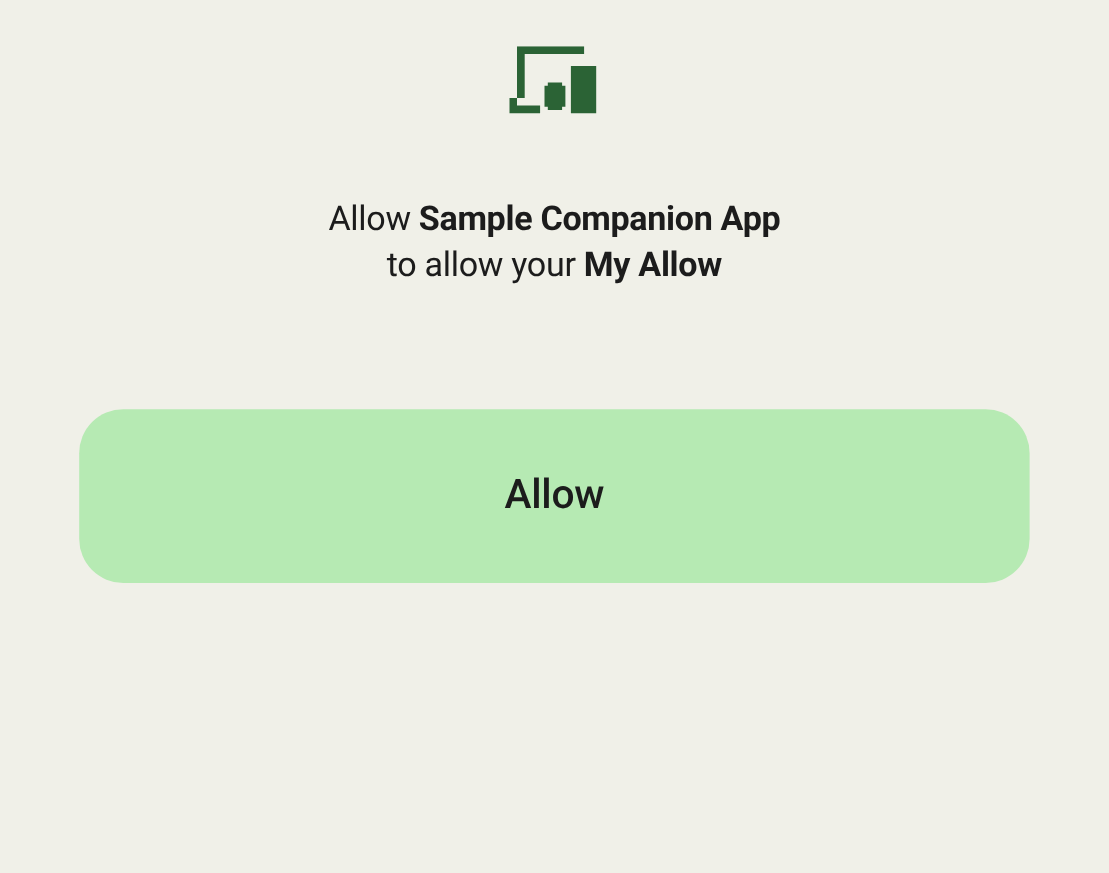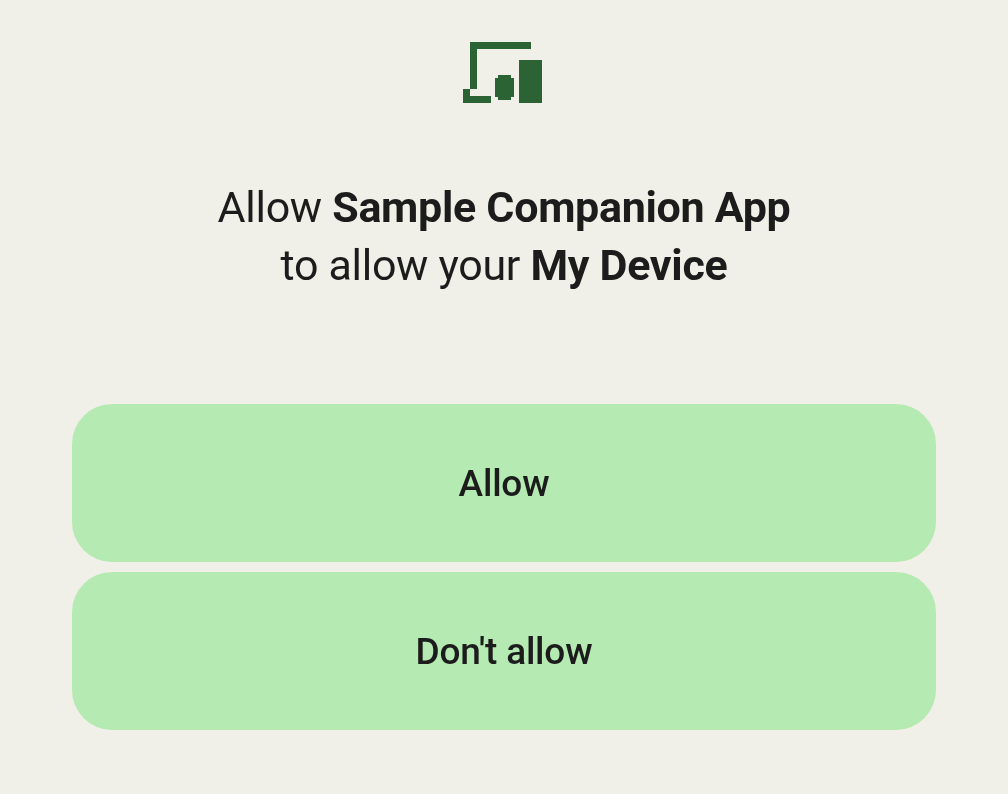--- a/index.html
+++ b/index.html
@@ -19,21 +19,21 @@
     }
     .icon-container {
       margin-bottom: 70px;
     }
     .title-container {
       text-align: center;
       margin-bottom: 110px;
       padding: 0 40px;
     }
     .title-text {
-      font-size: 43px;
+      font-size: 31px;
       line-height: 1.35;
       color: #1c1c1c;
       font-weight: 400;
       letter-spacing: -0.3px;
     }
     .title-text .bold {
       font-weight: 700;
     }
     .buttons-container {
       width: 100%;
@@ -65,20 +65,19 @@
     <path d="M 7 0 L 68 0 L 68 7 L 14 7 L 14 47 L 7 47 L 7 54 L 28 54 L 28 61 L 0 61 L 0 47 L 7 47 L 7 0 Z" fill="#2b6335"></path>
 
     <path d="M 56 18 L 79 18 L 79 61 L 56 61 L 56 18 Z M 63 25 L 72 25 L 72 54 L 63 54 L 63 25 Z" fill="#2b6335"></path>
 
     <path d="M 35 33 L 48 33 L 48 36 L 51 36 L 51 55 L 48 55 L 48 58 L 35 58 L 35 55 L 32 55 L 32 36 L 35 36 L 35 33 Z M 38 41 L 45 41 L 45 50 L 38 50 L 38 41 Z" fill="#2b6335"></path>
   </svg>
 </div>
 
 <div class="title-container">
   <p class="title-text">
-    <span>Allow </span><span class="bold">Sample Companion App</span><br><span> to allow your </span><span class="bold">My Device</span>
+    <span>Allow </span><span class="bold">Sample Companion App</span><br><span> to allow your </span><span class="bold">My Allow</span>
   </p>
 </div>
 
 <div class="buttons-container">
   <button class="action-button">Allow</button>
-  <button class="action-button">Don't allow</button>
 </div>
 
 </body></html>

